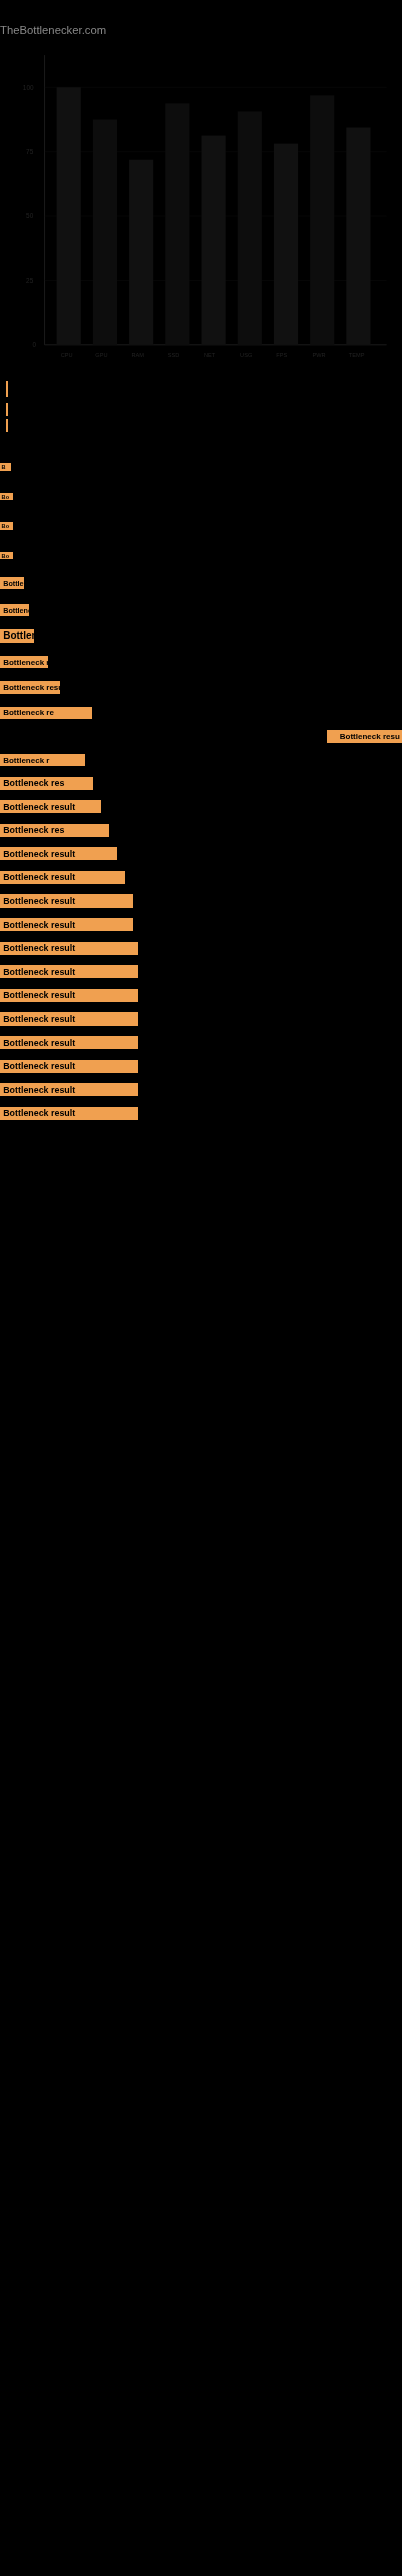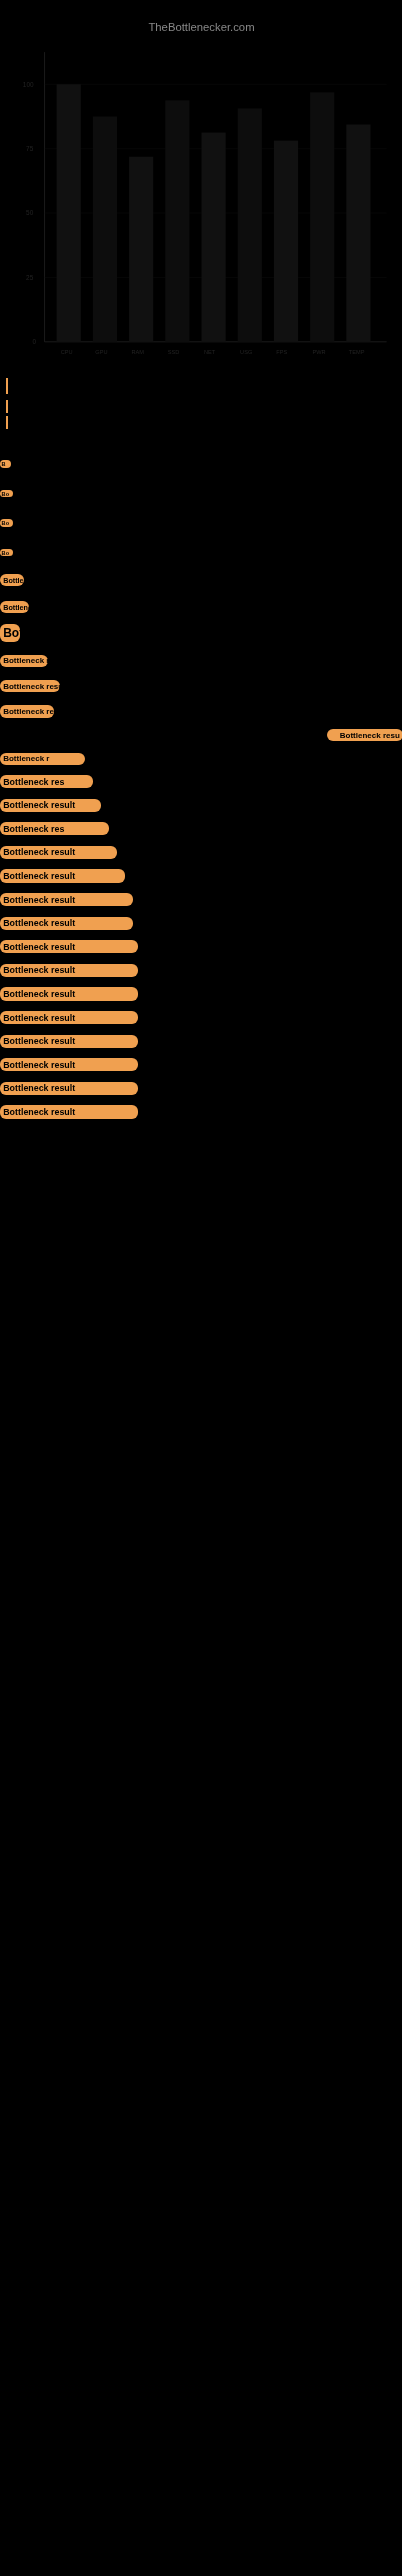--- a/index.html
+++ b/index.html
@@ -13,23 +13,24 @@
       width: 403px;
       min-height: 2576px;
       font-family: Arial, sans-serif;
       position: relative;
       overflow-x: hidden;
     }
 
     .site-title {
       color: #888888;
       font-size: 11.3px;
-      text-align: center;
-      padding-top: 21px;
+      text-align: left;
+      padding-top: 12px;
       padding-bottom: 3.2px;
+      margin-top: 12px;
     }
 
     .chart-area {
       width: 100%;
       height: 338px;
       background-color: #000000;
       position: relative;
     }
 
     .chart-svg {
@@ -38,41 +39,40 @@
     }
 
     .result-label {
       background-color: #f0a050;
       color: #000000;
       font-size: 8.9px;
       font-weight: bold;
       padding: 1.6px 3.2px;
       white-space: nowrap;
       display: inline-block;
-      border-radius: 6px;
     }
 
     .results-container {
       padding: 0;
       margin-top: 8px;
     }
 
     .row-wrapper {
       margin-bottom: 1.6px;
     }
 
     
     .w-tiny1 { width: 11.3px; font-size: 5.6px; padding: 0.8px 1.6px; }
     .w-tiny2 { width: 13px; font-size: 5.6px; padding: 0.8px 1.6px; }
     .w-small1 { width: 24px; font-size: 7.2px; }
     .w-small2 { width: 29px; font-size: 7.2px; }
-    .w-small3 { width: 20px; font-size: 12px; }
+    .w-small3 { width: 34px; font-size: 10px; }
     .w-med1 { width: 48px; font-size: 8px; }
     .w-med2 { width: 60px; font-size: 8px; }
-    .w-med3 { width: 54px; font-size: 8px; }
+    .w-med3 { width: 92px; font-size: 8px; }
     .w-med4 { width: 76px; font-size: 8px; }
     .w-med5 { width: 85px; font-size: 8px; }
     .w-med6 { width: 93px; font-size: 8.9px; }
     .w-large1 { width: 101px; font-size: 8.9px; }
     .w-large2 { width: 109px; font-size: 8.9px; }
     .w-large3 { width: 117px; font-size: 8.9px; }
     .w-large4 { width: 125px; font-size: 8.9px; }
     .w-large5 { width: 133px; font-size: 8.9px; }
     .w-large6 { width: 138px; font-size: 8.9px; }
     .w-full1 { width: 138px; font-size: 8.9px; }

